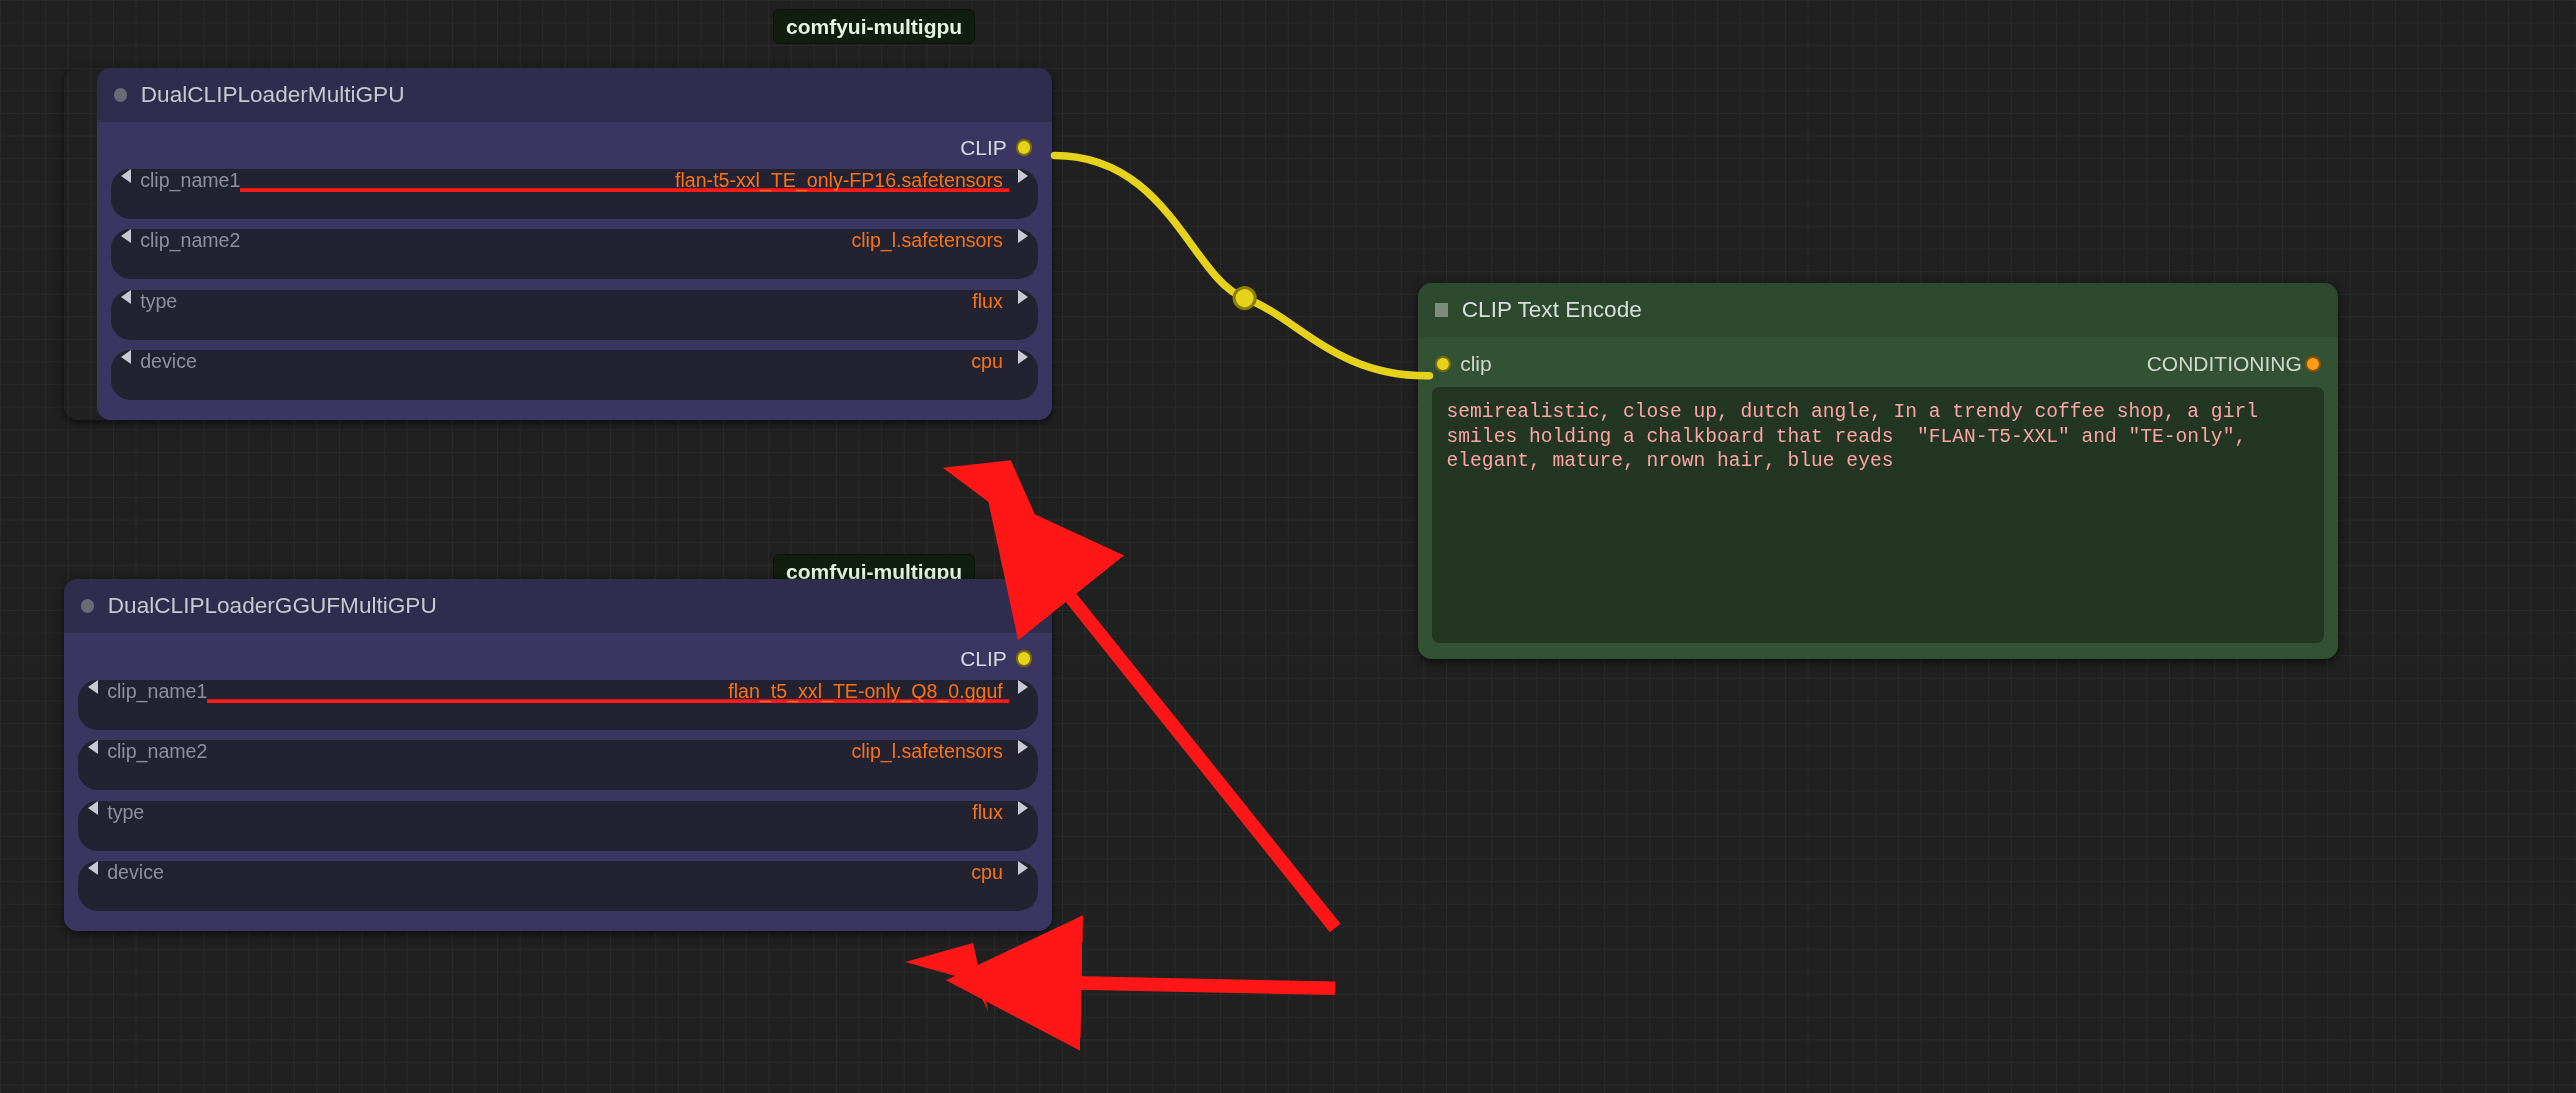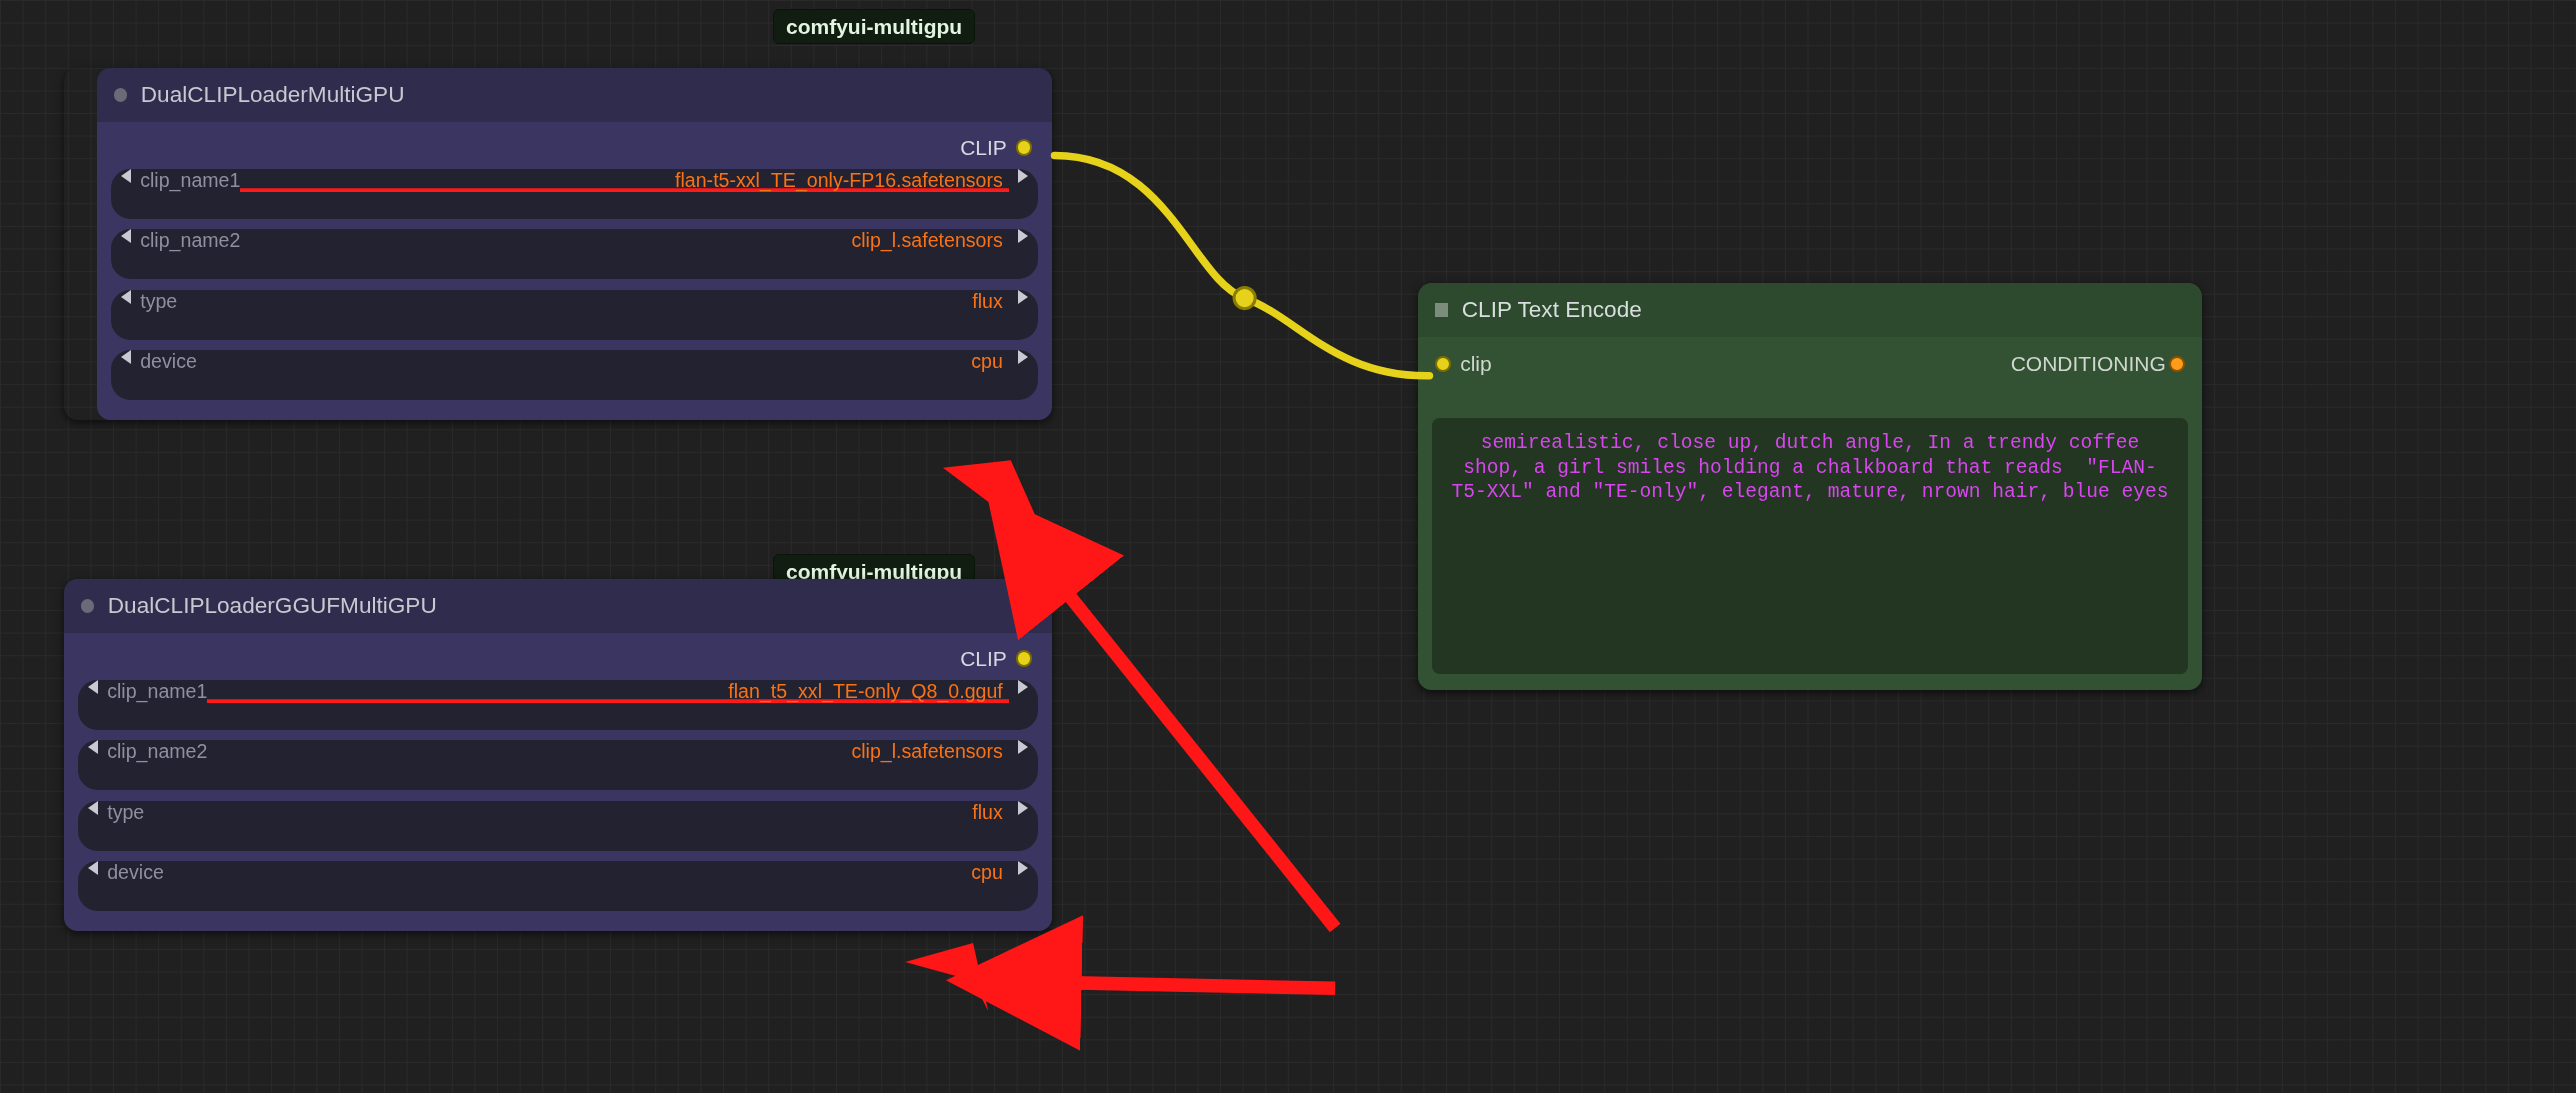--- a/index.html
+++ b/index.html
@@ -89,21 +89,21 @@
     border-top: 7.5px solid transparent;
     border-bottom: 7.5px solid transparent;
     border-left: 10.6px solid #c9c9d4;
     margin-left: 9px;
   }
   .widget .wlabel { flex: 0 0 auto; color: #8f8fa0; }
   .widget .wvalue { flex: 1 1 auto; text-align: right; color: #f97316; padding-right: 6px; }
   .underline-red { box-shadow: inset 0 -3.8px 0 0 #ff1a1a; }
 
   
-  .encode { width: 784px; text-align: center; }
+  .encode { width: 920px; }
   .encode .titlebar { background: #2e4a2e; color: #d7dedd; }
   .encode .body     { background: #335233; }
   .encode .dot-sq {
     width: 13.6px; height: 13.6px; background: #7d8d7d; flex:0 0 auto;
   }
   .io-row {
     display: flex; align-items: center; justify-content: space-between;
     padding: 4.5px 3px 10.6px 3px;
     font-size: 21px; color: #cfd7cf;
   }
@@ -114,25 +114,24 @@
     background: #ff9c1a; border: 2.3px solid #8a5200;
     flex: 0 0 auto;
   }
   .prompt-box {
     background: #223622;
     border-radius: 7.5px;
     padding: 13.6px 15px;
     font-family: "Courier New", monospace;
     font-size: 19.6px;
     line-height: 1.25;
-    color: #d946ef;
+    color: #fca5a5;
     min-height: 256px;
     white-space: pre-wrap;
     word-break: break-word;
-    margin-top: 31px;
   }
 
   
   .badge {
     position: absolute;
     background: #111d11;
     color: #e1f5e1;
     font-weight: 700;
     font-size: 21px;
     padding: 4.5px 12px;

